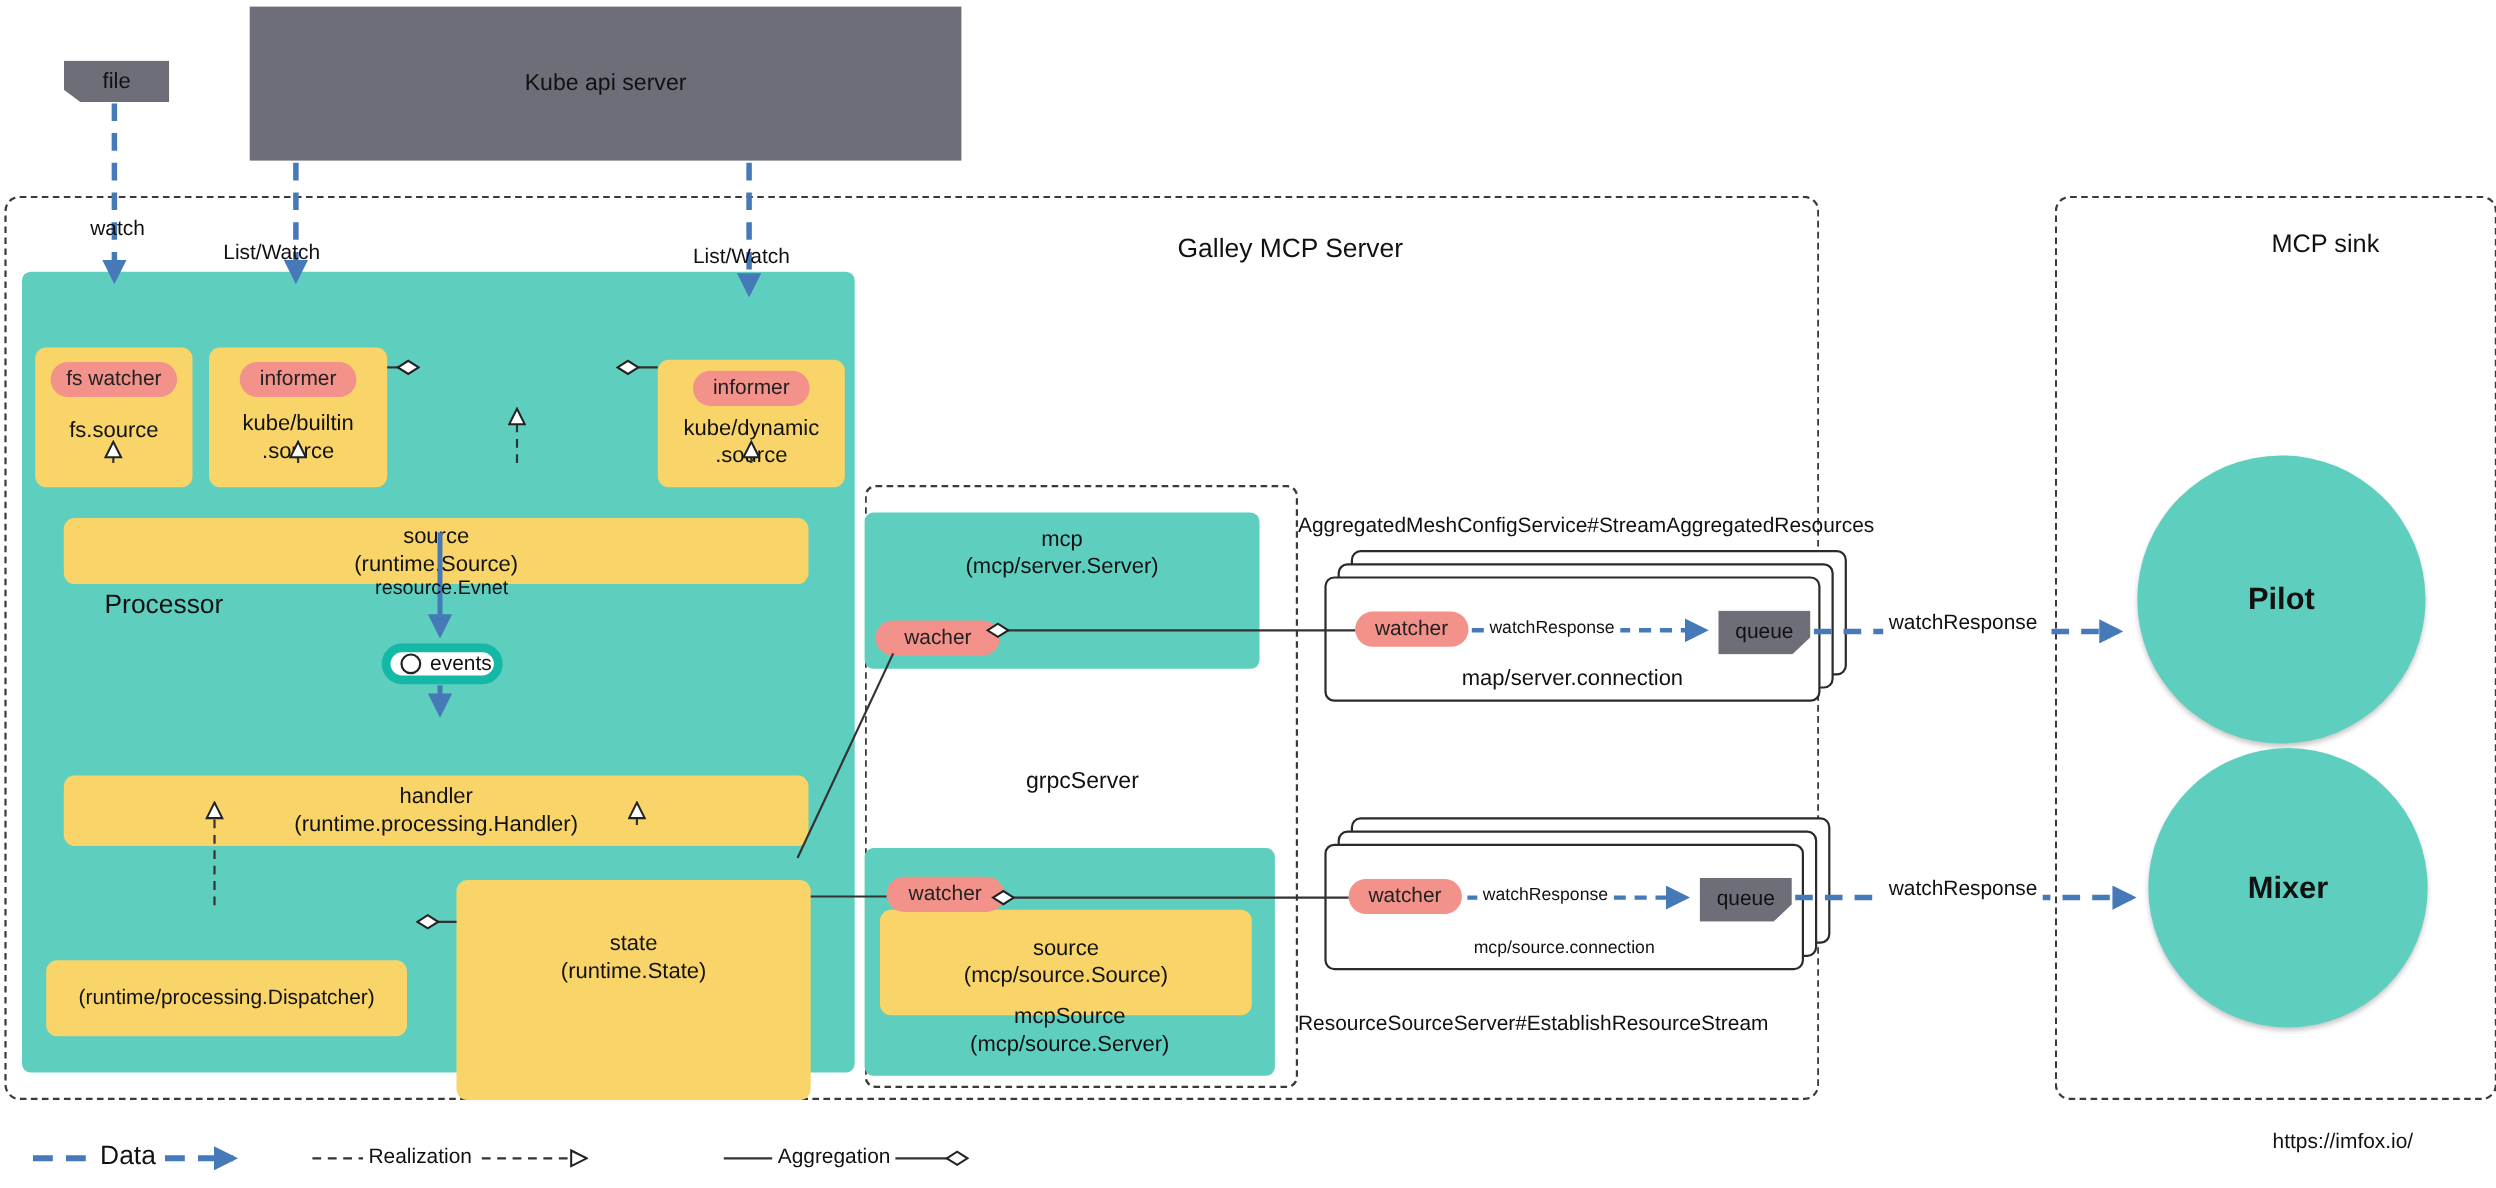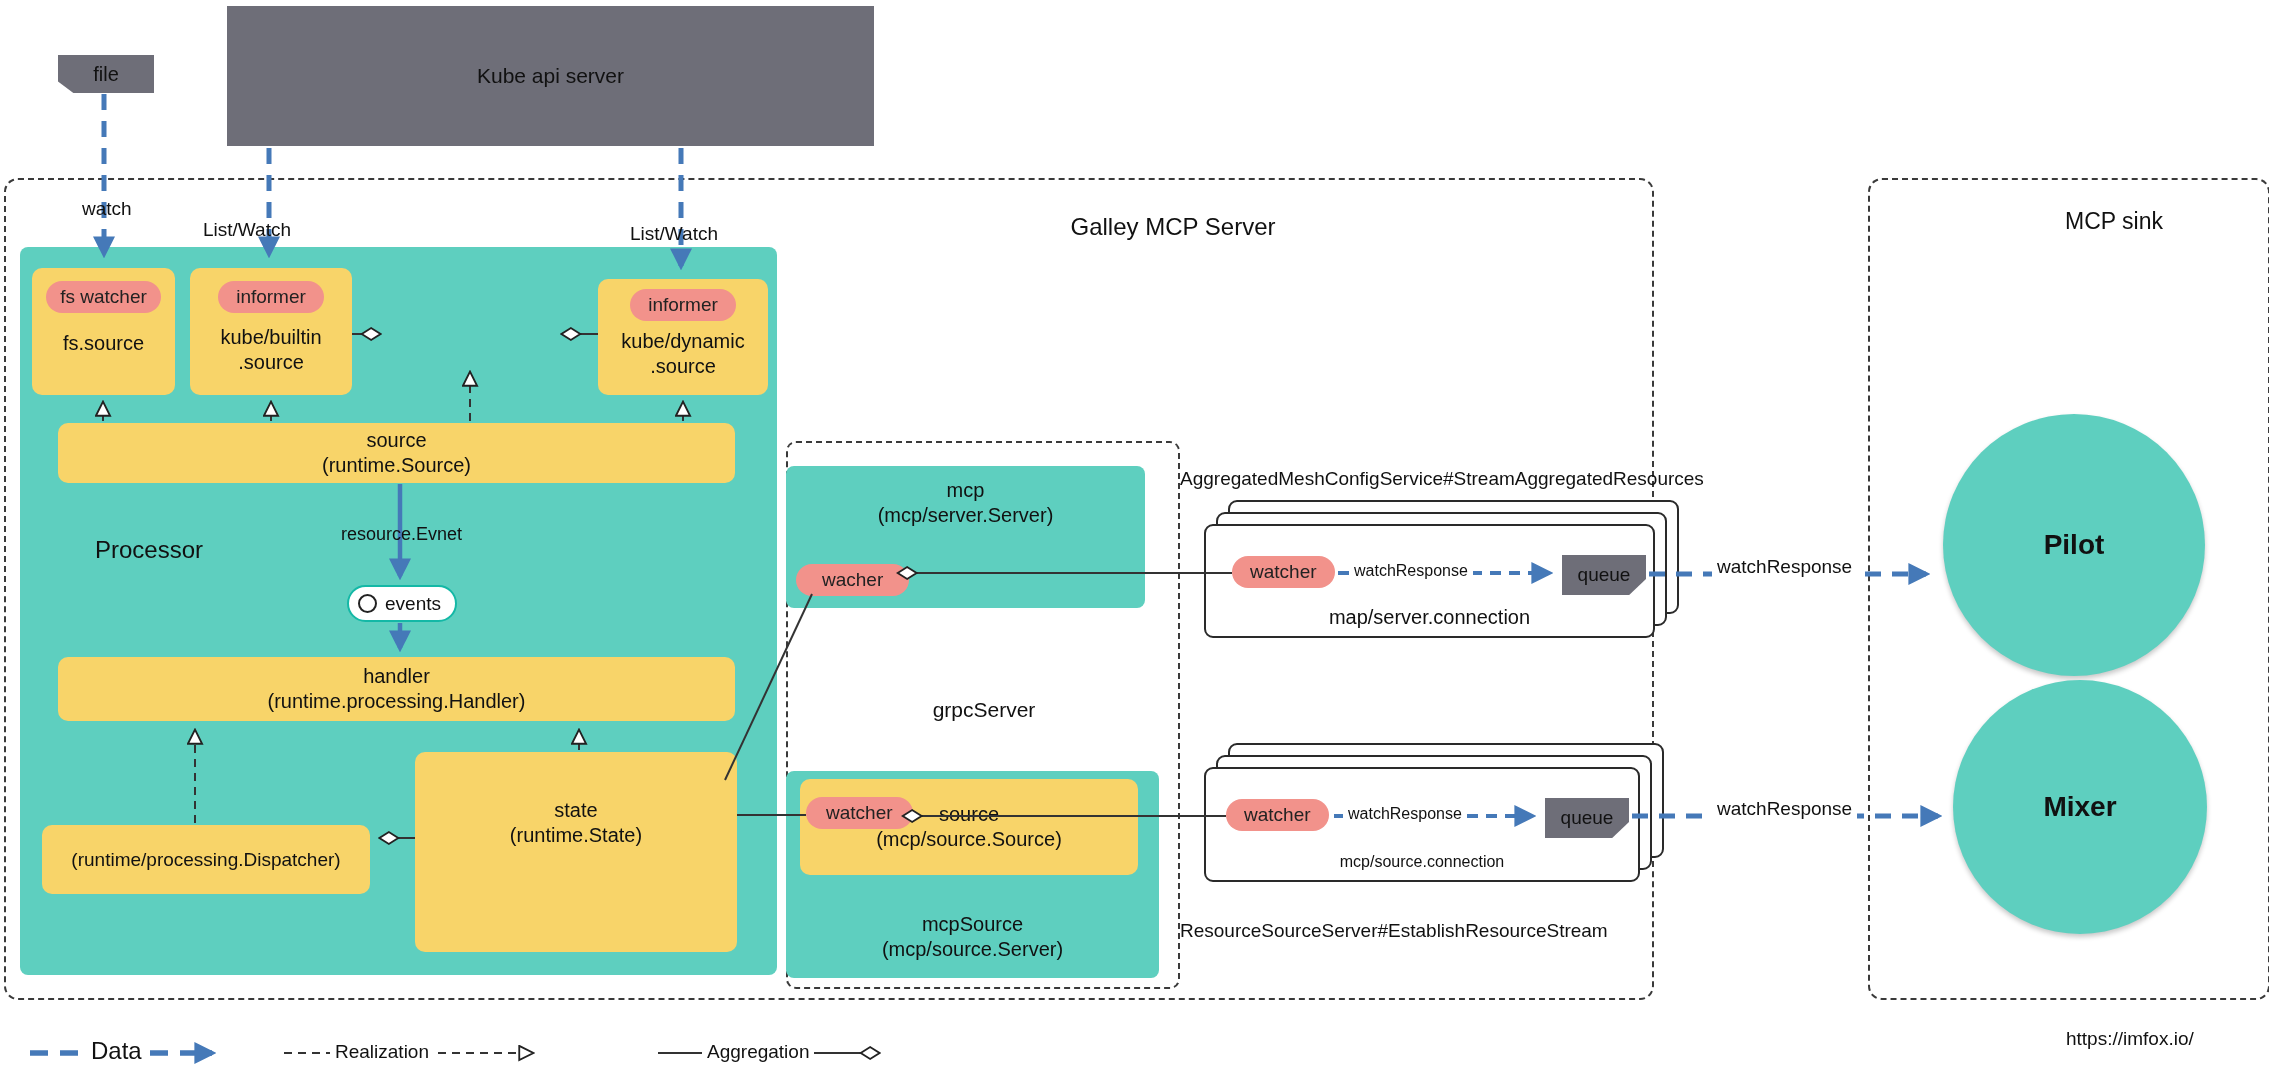--- a/index.html
+++ b/index.html
@@ -1,20 +1,20 @@
 <!DOCTYPE html>
 <html><head>
 <meta charset="utf-8">
 <style>
   html,body{margin:0;padding:0;background:#fff;}
   .canvas{position:relative;width:2269px;height:1080px;background:#fff;
           font-family:"Liberation Sans",sans-serif;color:#111;overflow:hidden;}
   .abs{position:absolute;}
   .center-text{display:flex;align-items:center;justify-content:center;text-align:center;white-space:pre-line;line-height:1.25;}
-  .yellow{background:#f8d469;border-radius:10px;}
+  .yellow{background:#f8d469;border-radius:10px;margin-top:48px;}
   .teal{background:#5ecfbf;border-radius:10px;}
   .gray{background:#6e6e78;}
   .dashed-box{border:2px dashed #3a3a3a;border-radius:14px;}
   .card{background:#fff;border:2px solid #2a2a2a;border-radius:9px;}
   .pill{background:#f2928b;border-radius:999px;display:flex;align-items:center;justify-content:center;
         text-align:center;white-space:pre-line;color:#222;line-height:1.15;width:fit-content;}
   .lbl{position:absolute;white-space:pre-line;line-height:1.2;}
   .wbg{background:#fff;padding:0 5px;}
   .circle{border-radius:50%;background:#5ecfbf;display:flex;align-items:center;justify-content:center;
           font-weight:bold;box-shadow:0 3px 5px rgba(0,0,0,.22);}
@@ -67,21 +67,21 @@
     <div class="pill" style="font-size:19px;padding:5px 18px;">informer</div>
     <div class="center-text" style="font-size:20px;">kube/dynamic
 .source</div>
   </div>
 
   <div class="abs yellow center-text boxlayer" style="left:58px;top:423px;width:677px;height:60px;font-size:20px;">
     <span style="white-space:pre-line;">source
 (runtime.Source)</span>
   </div>
 
-  <div class="abs boxlayer" style="left:347px;top:585px;width:110px;height:37px;background:#fff;border:2px solid #14b8a6;border-radius:999px;display:flex;align-items:center;gap:8px;padding-left:9px;box-sizing:border-box;">
+  <div class="abs boxlayer" style="left:347px;top:585px;width:110px;height:37px;background:#fff;border:8px solid #14b8a6;border-radius:999px;display:flex;align-items:center;gap:8px;padding-left:9px;box-sizing:border-box;">
     <span class="event-dot"></span>
     <span style="font-size:19px;">events</span>
   </div>
 
   <div class="abs yellow center-text boxlayer" style="left:58px;top:657px;width:677px;height:64px;font-size:20px;">
     <span style="white-space:pre-line;">handler
 (runtime.processing.Handler)</span>
   </div>
 
   <div class="abs yellow center-text boxlayer" style="left:42px;top:825px;width:328px;height:69px;font-size:19px;">

